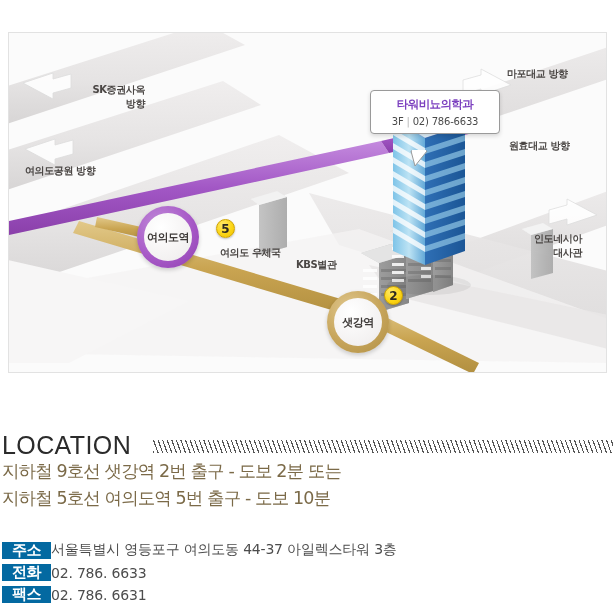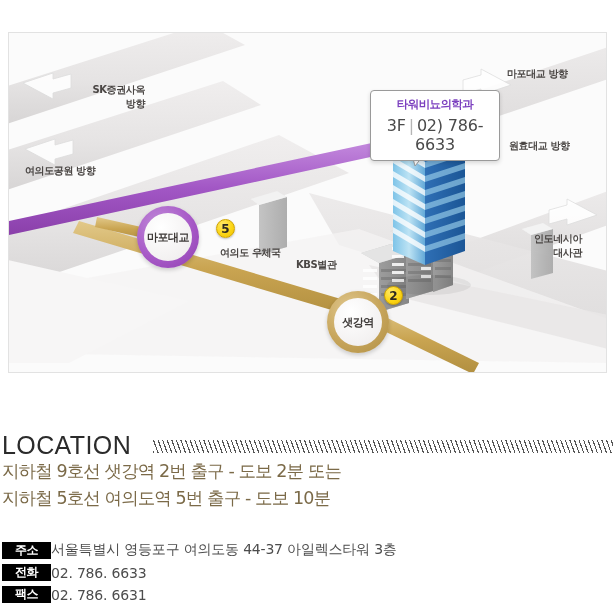--- a/index.html
+++ b/index.html
@@ -66,21 +66,21 @@
 
   
   #callout {
     position:absolute; left:361px; top:57px; width:130px;
     background:#ffffff; border:1px solid #9a9a9a; border-radius:4px;
     padding:7px 6px 6px; text-align:center;
     box-shadow:0 2px 4px rgba(0,0,0,.14);
     z-index:30;
   }
   #callout .title { font-size:11.5px; font-weight:700; color:#7b3fbf; letter-spacing:-0.6px; line-height:1.2; }
-  #callout .sub { margin-top:4px; font-size:16px; color:#4a4a4a; letter-spacing:-0.2px; }
+  #callout .sub { margin-top:4px; font-size:10px; color:#4a4a4a; letter-spacing:-0.2px; }
   #callout .sub .sep { color:#b5b5b5; margin:0 3px; }
 
   
   #location-head {
     position:absolute; left:2px; top:408px; width:611px; height:34px;
     display:flex; align-items:center;margin-top:20px;
   }
   #location-title {
     font-size:25px; font-weight:400; color:#2b2b2b;
     letter-spacing:0.4px; font-family:"Liberation Sans", sans-serif;
@@ -95,22 +95,22 @@
   #desc { position:absolute; left:2px; top:458px; width:611px; }
   #desc div {
     font-size:17.5px; color:#7b6a48; letter-spacing:-0.9px;
     line-height:1.55; font-weight:400;
   }
 
   
   #contact { position:absolute; left:2px; top:541px; }
   .contact-row { display:flex; align-items:center; margin-bottom:5px; }
   .contact-badge {
-    width:49px; height:17px; background:#000000;
-    color:#ffffff; font-size:12px; font-weight:700;
+    width:49px; height:17px; background:#0369a1;
+    color:#ffffff; font-size:15px; font-weight:700;
     display:flex; align-items:center; justify-content:center;
     letter-spacing:-0.5px; flex:0 0 49px;
   }
   .contact-val {
     font-size:14px; color:#4c4c4c;
     letter-spacing:-0.2px; white-space:nowrap;
   }
 </style>
 </head>
 <body>
@@ -310,21 +310,21 @@
       </g>
 
       <g>
         <polygon points="402,118 418,118 406,133" fill="#ffffff" stroke="#9a9a9a" stroke-width="1"></polygon>
         <line x1="403" y1="118" x2="417" y2="118" stroke="#ffffff" stroke-width="2"></line>
       </g>
     </svg>
 
     <div class="station" id="station-yeouido">
       <div class="inner">
-        <span class="station-label">마포대교</span>
+        <span class="station-label">여의도역</span>
       </div>
     </div>
     <div class="station" id="station-saetgang">
       <div class="inner">
         <span class="station-label">샛강역</span>
       </div>
     </div>
 
     <div class="exit-badge" id="exit-5">5</div>
     <div class="exit-badge" id="exit-2">2</div>

